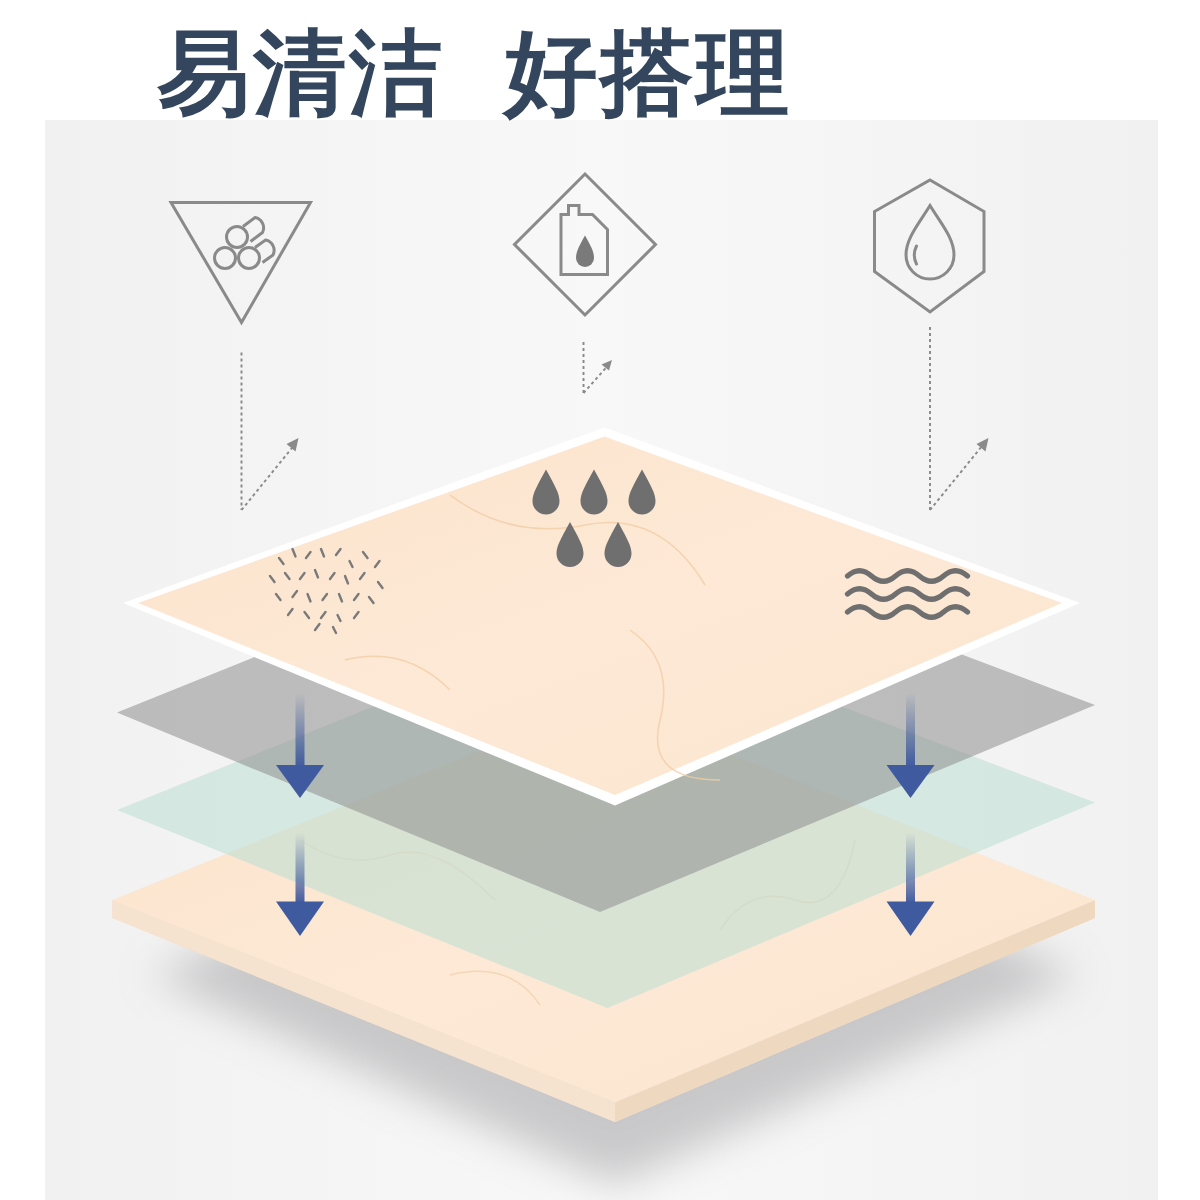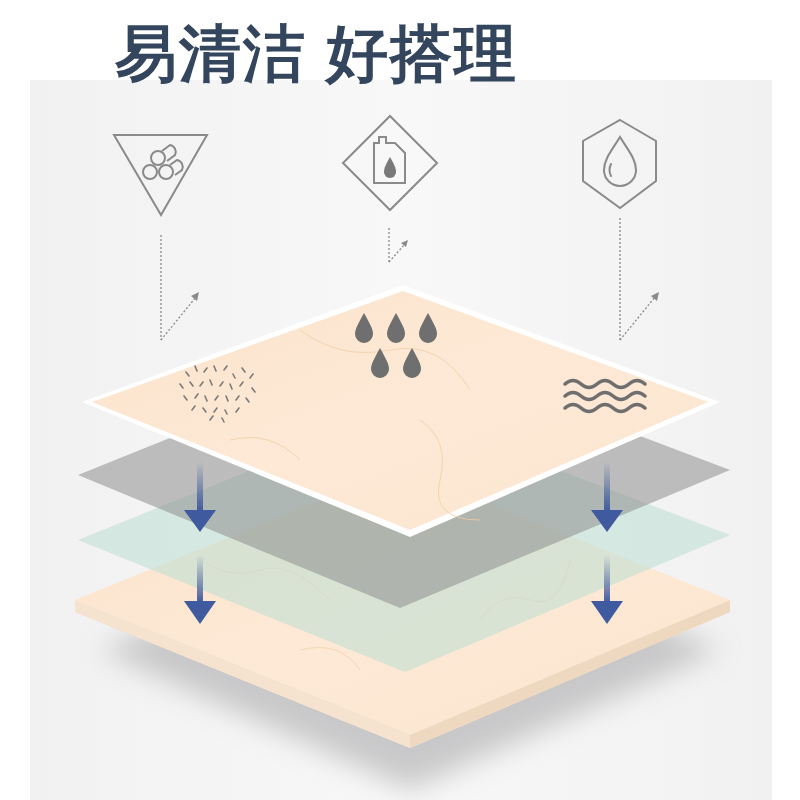--- a/index.html
+++ b/index.html
@@ -3,21 +3,21 @@
   <meta charset="utf-8">
   <style>
     html, body { margin: 0; padding: 0; }
     body {
       width: 800px; height: 800px; overflow: hidden; position: relative;
       background: #ffffff;
       font-family: "DejaVu Sans", sans-serif;
     }
     .title {
       position: absolute; left: 0; top: 14px; width: 633px; text-align: center;
-      font-family: Liberation Sans, sans-serif; font-weight: bold;
+      font-family: Liberation Mono, monospace; font-weight: bold;
       font-size: 62px; line-height: 80px; letter-spacing: 2px;
       color: #34465e; z-index: 3;
     }
     .panel {
       position: absolute; left: 30px; top: 80px; width: 742px; height: 720px;
       background: linear-gradient(90deg, #f1f1f1 0%, #f8f8f8 50%, #f1f1f1 100%);
       z-index: 1;
     }
     svg.scene { position: absolute; left: 0; top: 0; z-index: 2; }
   </style>

